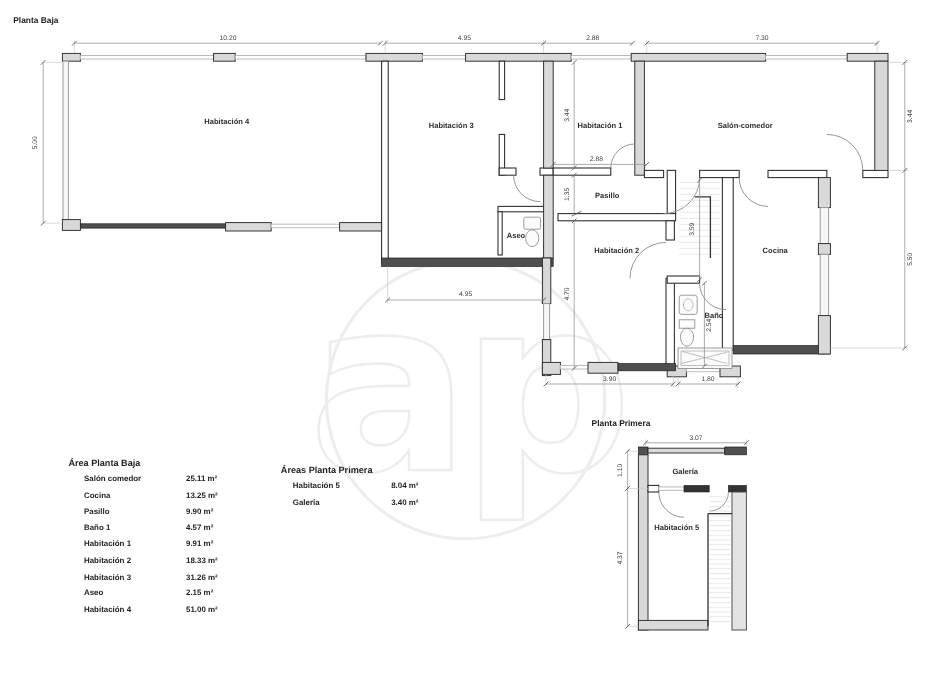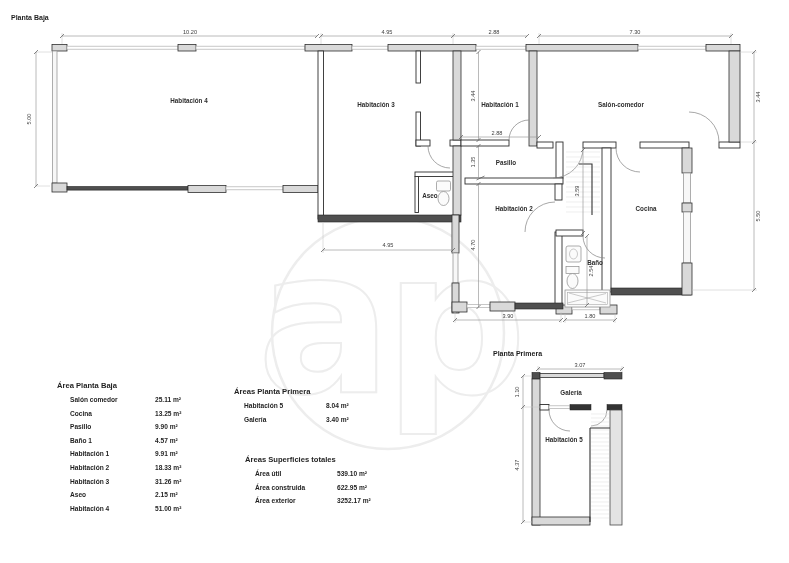--- a/index.html
+++ b/index.html
@@ -265,29 +265,14 @@
   <div class="row">
         <span class="lbl">Habitación 5</span>
         <span class="val">8.04 m²</span>
       </div>
   <div class="row">
         <span class="lbl">Galería</span>
         <span class="val">3.40 m²</span>
       </div>
 </div>
 
-<div class="tbl t2" style="left:245px;top:455px;">
-  <div class="hd">Áreas Superficies totales</div>
-  <div class="row">
-        <span class="lbl">Área útil</span>
-        <span class="val">539.10 m²</span>
-      </div>
-  <div class="row">
-        <span class="lbl">Área construida</span>
-        <span class="val">622.95 m²</span>
-      </div>
-  <div class="row">
-        <span class="lbl">Área exterior</span>
-        <span class="val">3252.17 m²</span>
-      </div>
+
 </div>
 
-</div>
-
 </body></html>

